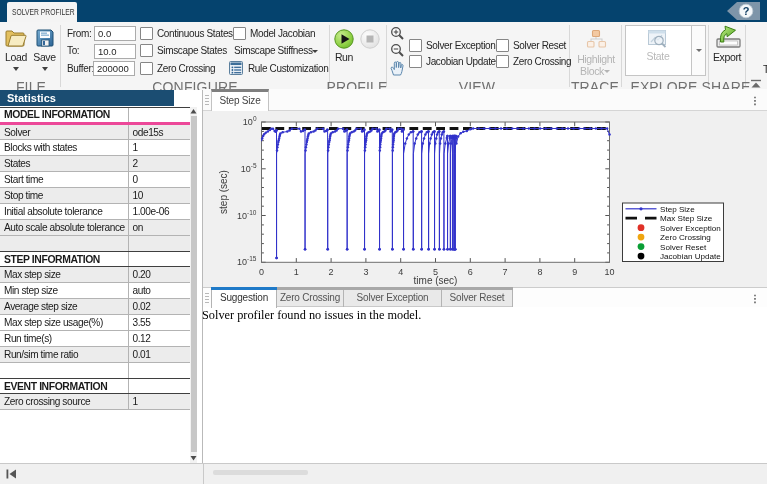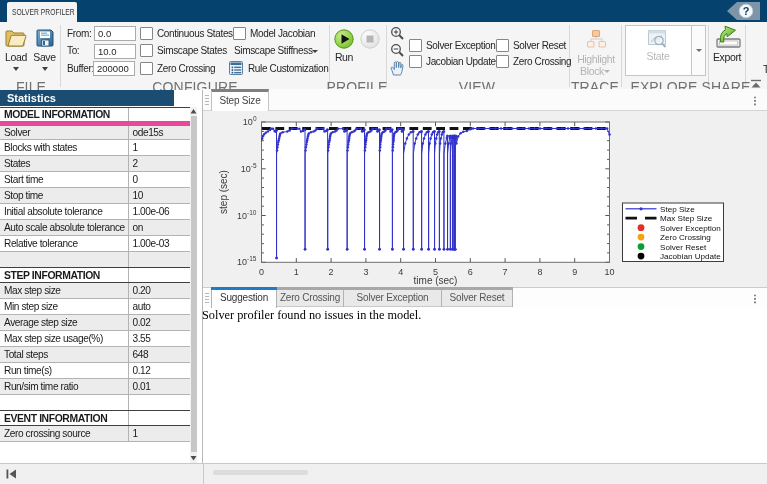--- a/index.html
+++ b/index.html
@@ -9,21 +9,21 @@
   .tstxt { font-size:10px; letter-spacing:-0.35px; color:#262626; white-space:nowrap; }
   .grplbl { font-size:14px; color:#707070; letter-spacing:0.15px; white-space:nowrap; }
   .vsep { position:absolute; top:25px; height:62px; width:1px; background:#d8d8d8; }
   .cb { position:absolute; width:13px; height:13px; background:#fff; border:1px solid #868686; border-radius:1px; }
   .fld { position:absolute; width:42px; height:15px; background:#fff; border:1px solid #ababab; font-size:9.5px; color:#262626; padding:1px 0 0 3px; }
   .darr { position:absolute; width:0; height:0; border-left:3.5px solid transparent; border-right:3.5px solid transparent; border-top:4px solid #404040; }
   table.stat { border-collapse:collapse; table-layout:fixed; width:190px; font-size:10.1px; letter-spacing:-0.4px; color:#1a1a1a; }
   table.stat td { height:16px; padding:0 0 0 4px; border-bottom:1px solid #b3b3b3; overflow:hidden; white-space:nowrap; vertical-align:middle; }
   table.stat td.v { border-left:1px solid #b3b3b3; }
   tr.hd td { font-weight:bold; font-size:10.4px; border-top:1px solid #3f3f3f; border-bottom:1px solid #3f3f3f; background:#fff; height:15px; }
-  tr.hd1 td { font-weight:bold; font-size:10.4px; border-top:1px solid #3f3f3f; border-bottom:5px solid #ec4899; background:#fff; height:16.5px; }
+  tr.hd1 td { font-weight:bold; font-size:10.4px; border-top:1px solid #3f3f3f; border-bottom:3px solid #ec4899; background:#fff; height:16.5px; }
   tr.g td { background:#ececec; }
   tr.last td { background:#ececec; vertical-align:top; padding-top:2px; }
   tr.w td { background:#ffffff; }
   tr.gd td { background:#ececec; border-bottom:1px solid #3f3f3f; }
   tr.wd td { background:#ffffff; border-bottom:1px solid #3f3f3f; }
 </style>
 </head>
 <body>
 
 <div class="abs" style="left:0;top:0;width:767px;height:22px;background:#05436e;"></div>
@@ -232,24 +232,20 @@
           <td class="v">10</td>
         </tr>
 <tr class="w">
           <td style="width:128px">Initial absolute tolerance</td>
           <td class="v">1.00e-06</td>
         </tr>
 <tr class="g">
           <td style="width:128px">Auto scale absolute tolerance</td>
           <td class="v">on</td>
         </tr>
-<tr class="w">
-          <td style="width:128px">Relative tolerance</td>
-          <td class="v">1.00e-03</td>
-        </tr>
 <tr class="gd">
           <td style="width:128px"></td>
           <td class="v"></td>
         </tr>
 <tr class="hd">
           <td style="width:128px">STEP INFORMATION</td>
           <td class="v"></td>
         </tr>
 <tr class="g">
           <td style="width:128px">Max step size</td>
@@ -259,24 +255,20 @@
           <td style="width:128px">Min step size</td>
           <td class="v">auto</td>
         </tr>
 <tr class="g">
           <td style="width:128px">Average step size</td>
           <td class="v">0.02</td>
         </tr>
 <tr class="w">
           <td style="width:128px">Max step size usage(%)</td>
           <td class="v">3.55</td>
-        </tr>
-<tr class="g">
-          <td style="width:128px">Total steps</td>
-          <td class="v">648</td>
         </tr>
 <tr class="w">
           <td style="width:128px">Run time(s)</td>
           <td class="v">0.12</td>
         </tr>
 <tr class="g">
           <td style="width:128px">Run/sim time ratio</td>
           <td class="v">0.01</td>
         </tr>
 <tr class="wd">

